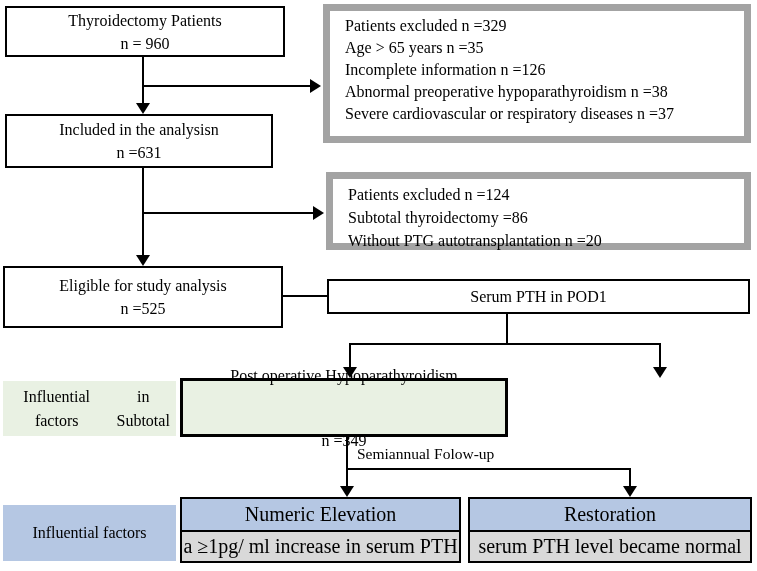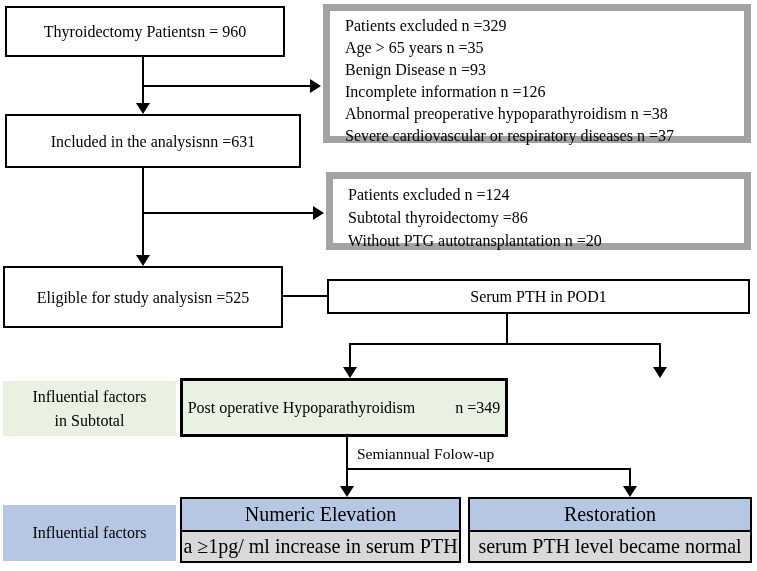--- a/index.html
+++ b/index.html
@@ -1,23 +1,23 @@
 <!DOCTYPE html>
 <html style="--green: #e9f1e3; --blue: #b5c7e3; --gray: #d9d9d9; --line: #000000;"><head>
 <meta charset="utf-8">
 <style>
   html,body{margin:0;padding:0;background:#fff;}
   .canvas{position:relative;width:757px;height:571px;background:#fff;
           font-family:"Liberation Serif","DejaVu Serif",serif;color:#000;overflow:hidden;}
   .box{position:absolute;border:2px solid #000;background:#fff;box-sizing:border-box;
-       display:flex;flex-direction:row;justify-content:center;align-items:center;
+       display:flex;flex-direction:column;justify-content:center;align-items:center;
        text-align:center;font-size:16px;line-height:23px;}
   .listbox{position:absolute;border:7px solid #a3a3a3;background:#fff;box-sizing:border-box;
        font-size:16px;line-height:22px;padding:4px 4px 0 15px;text-align:left;}
-  .plain-label{position:absolute;box-sizing:border-box;display:flex;flex-direction:column;
+  .plain-label{position:absolute;box-sizing:border-box;display:flex;flex-direction:row;
        justify-content:center;align-items:center;text-align:center;font-size:16px;line-height:24px;}
   .greenfill{background:var(--green,#e9f1e3);}
   .bluefill{background:var(--blue,#b5c7e3);}
   .gbox{border:3px solid #000;gap:40px;}
   .twobox{position:absolute;border:2px solid #000;box-sizing:border-box;display:flex;
        flex-direction:column;font-size:20px;}
   .twobox .hdr{height:31px;border-bottom:2px solid #000;background:var(--blue,#b5c7e3);
        display:flex;align-items:center;justify-content:center;}
   .twobox .bdy{flex:1;background:var(--gray,#d9d9d9);display:flex;align-items:center;justify-content:center;}
   .hline,.vline{position:absolute;background:var(--line,#000);}
@@ -33,27 +33,26 @@
 <div class="canvas">
 
   <div class="box" style="left:5px;top:6px;width:280px;height:51px;">
     <div>Thyroidectomy Patients</div>
     <div>n = 960</div>
   </div>
 
   <div class="listbox" style="left:323px;top:4px;width:428px;height:139px;">
     <div>Patients excluded n =329</div>
     <div>Age  &gt; 65 years n =35</div>
-    <div>Benign Disease n =93</div>
     <div>Incomplete information n =126</div>
     <div>Abnormal  preoperative hypoparathyroidism n =38</div>
     <div>Severe cardiovascular or respiratory diseases n =37</div>
   </div>
 
-  <div class="box" style="left:5px;top:114px;width:296px;height:54px;">
+  <div class="box" style="left:5px;top:114px;width:268px;height:54px;">
     <div>Included in the analysisn</div>
     <div>n =631</div>
   </div>
 
   <div class="listbox" style="left:326px;top:172px;width:425px;height:78px;line-height:23px;">
     <div>Patients excluded n =124</div>
     <div>Subtotal thyroidectomy =86</div>
     <div>Without PTG autotransplantation n =20</div>
   </div>
 

